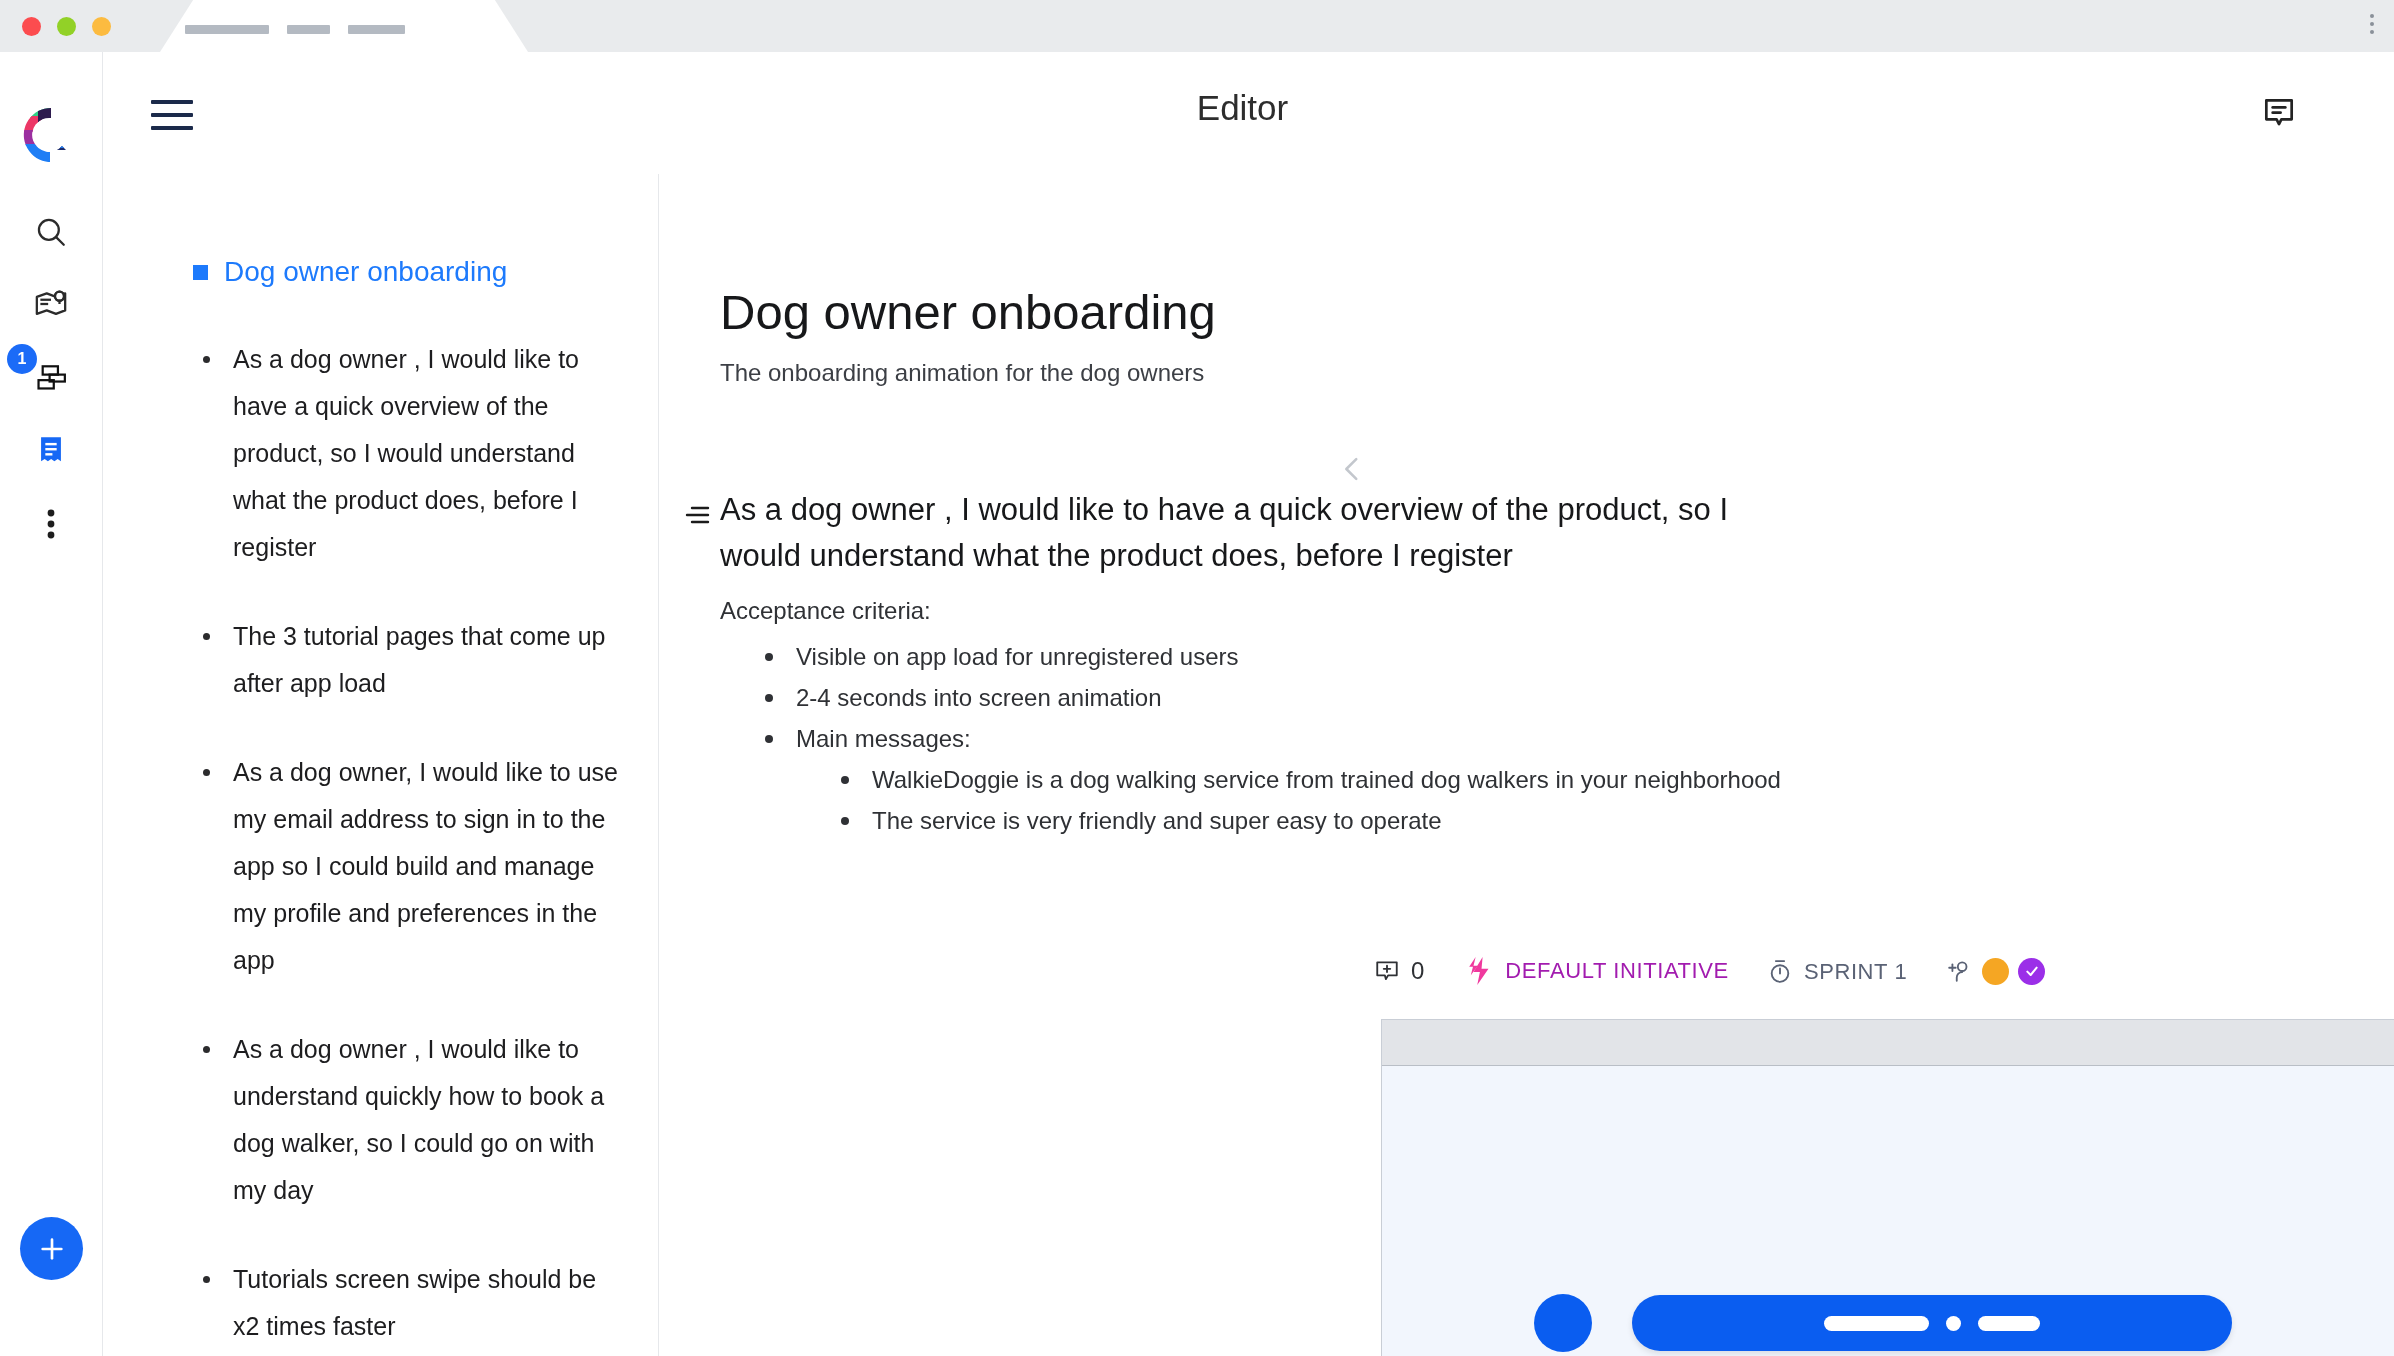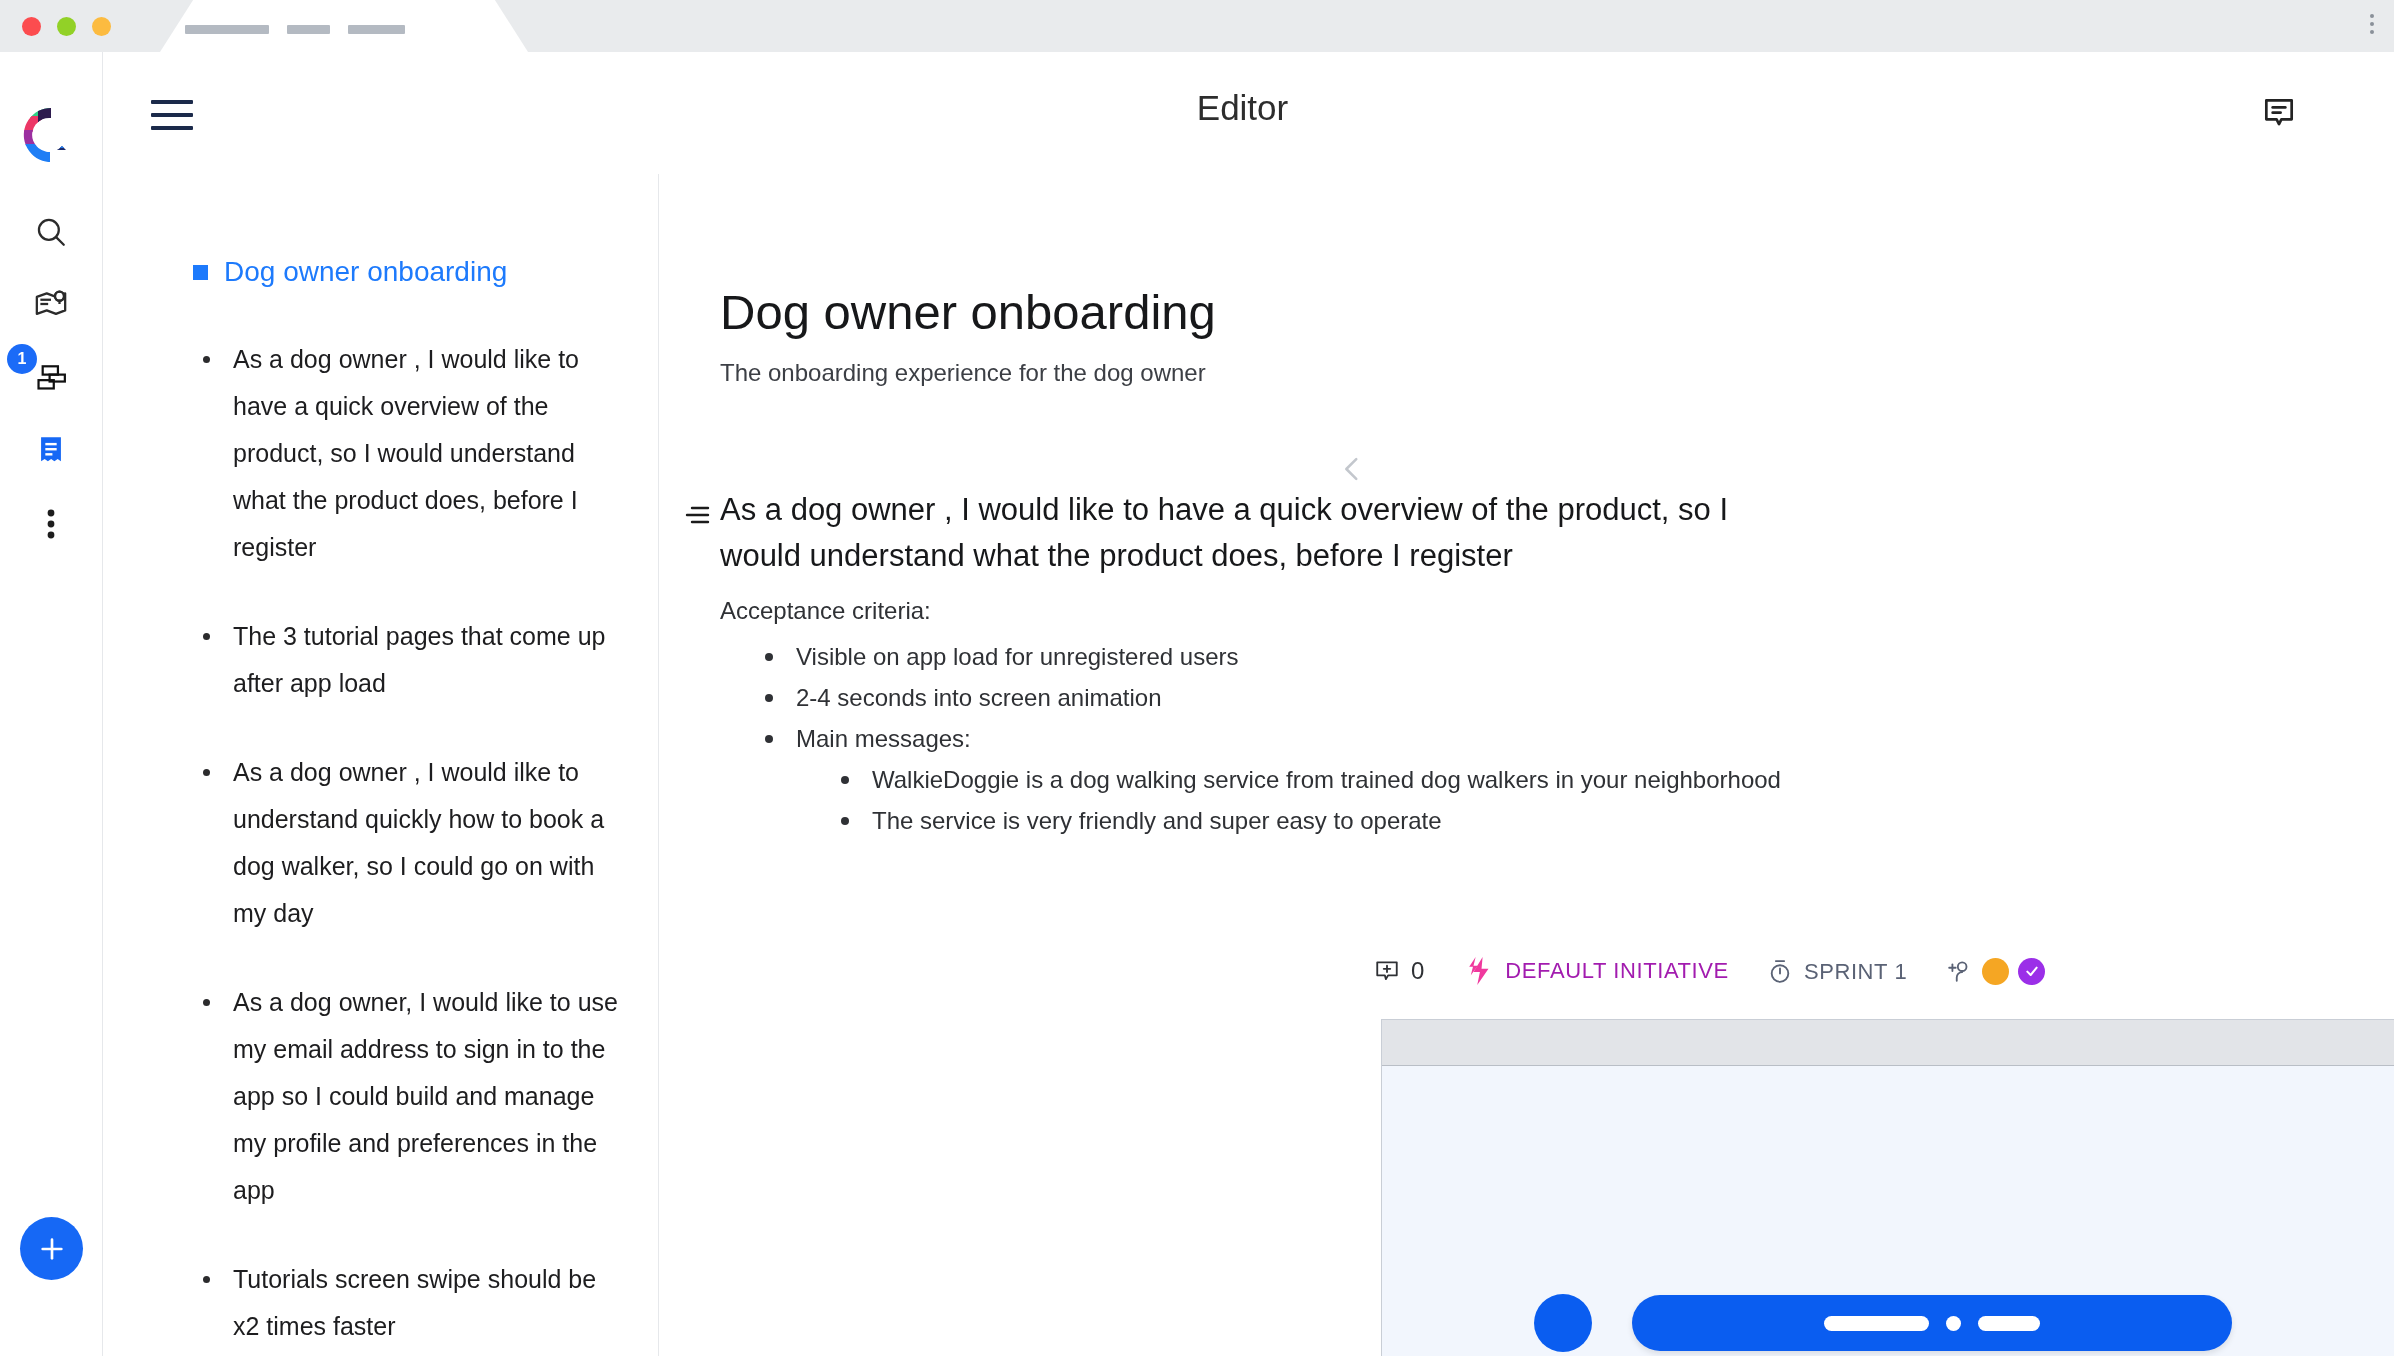--- a/index.html
+++ b/index.html
@@ -309,30 +309,30 @@
   </div>
 
   <div class="outline">
     <div class="outline-head">
       <span class="sq"></span>
       <span class="txt">Dog owner onboarding</span>
     </div>
     <ul class="outline-list">
       <li>As a dog owner , I would like to have a quick overview of the product, so I would understand what the product does, before I register</li>
       <li>The 3 tutorial pages that come up after app load</li>
+      <li>As a dog owner, I would like to use my email address to sign in to the app so I could build and manage my profile and preferences in the app</li>
       <li>As a dog owner , I would ilke to understand quickly how to book a dog walker, so I could go on with my day</li>
-      <li>As a dog owner, I would like to use my email address to sign in to the app so I could build and manage my profile and preferences in the app</li>
       <li>Tutorials screen swipe should be x2 times faster</li>
 
     </ul>
   </div>
 
   <div class="editor">
     <div class="doc-title">Dog owner onboarding</div>
-    <div class="doc-sub">The onboarding experience for the dog owner</div>
+    <div class="doc-sub">The onboarding animation for the dog owners</div>
 
     <div class="block-handle">
       <svg width="30" height="22" viewBox="0 0 30 22" stroke="#1b1b1b" stroke-width="2.4" stroke-linecap="round">
         <line x1="7" y1="4" x2="23" y2="4"></line>
         <line x1="2" y1="11" x2="23" y2="11"></line>
         <line x1="7" y1="18" x2="23" y2="18"></line>
       </svg>
     </div>
 
     <div class="story-title">As a dog owner , I would like to have a quick overview of the product, so I would understand what the product does, before I register</div>

